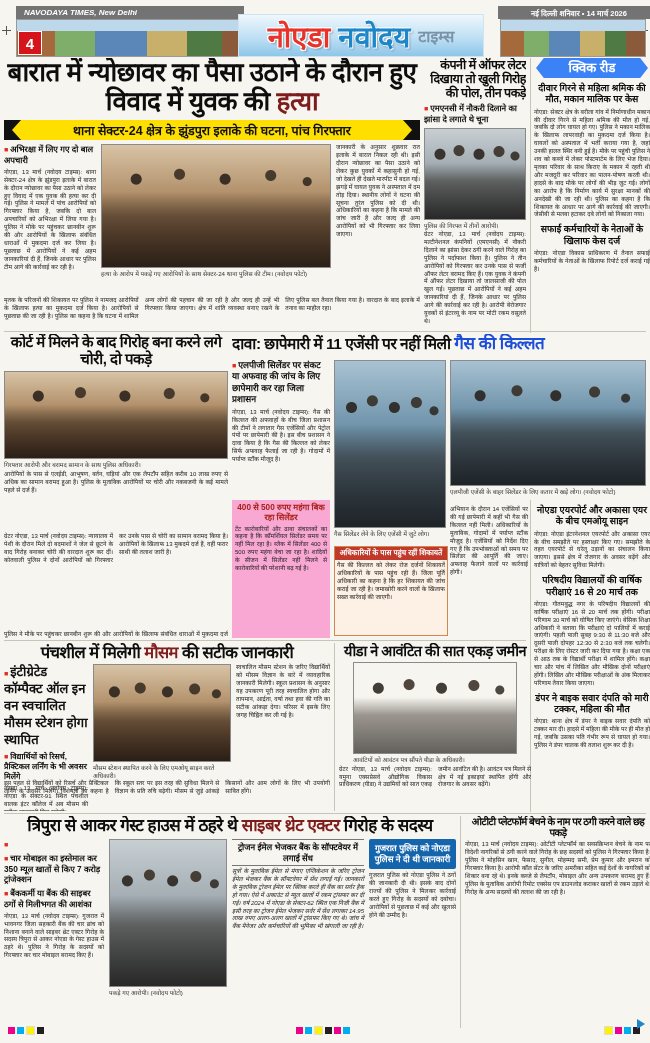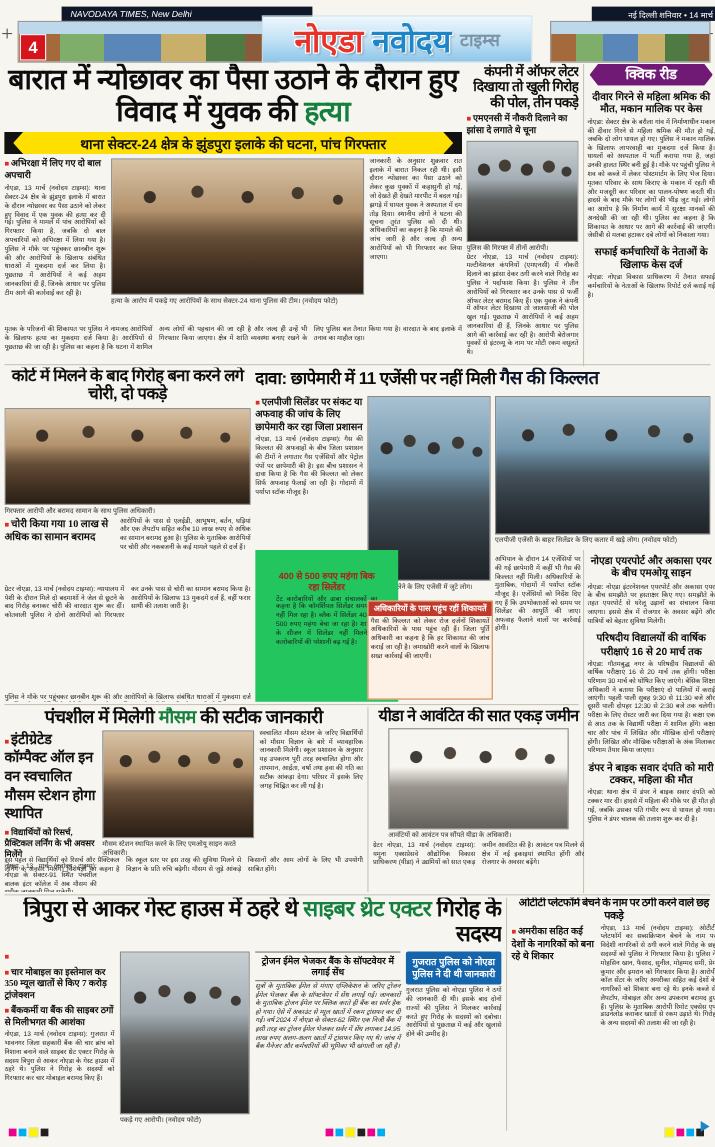--- a/index.html
+++ b/index.html
@@ -1,69 +1,69 @@
 <!DOCTYPE html>
 <html><head>
 <meta charset="utf-8">
 <style>
   html,body{margin:0;padding:0;background:#e8e6e0;font-family:"Liberation Sans",sans-serif;}
   .page{position:relative;width:650px;height:1043px;margin:0 auto;background:#f7f5ef;overflow:hidden;color:#1a1a1a;}
   .sec{position:absolute;overflow:hidden;}
   
-  .mh-strip{position:absolute;background:#0f172a;color:#fff;font-style:italic;font-weight:normal;
-            font-size:8px;display:flex;align-items:center;padding:0 8px;height:13px;margin-left:40px;}
+  .mh-strip{position:absolute;background:#737373;color:#fff;font-style:italic;font-weight:bold;
+            font-size:8px;display:flex;align-items:center;padding:0 8px;height:13px;}
   .mh-date{font-style:normal;justify-content:center;font-size:7.5px;}
   .collage{position:absolute;border:1px solid #999;
      background:linear-gradient(180deg,#bcd8ea 0 30%,transparent 30%),
      linear-gradient(90deg,#a56a3c 0 16%,#7fae6b 16% 33%,#5b86b8 33% 55%,#c8b06a 55% 72%,#4f7a43 72% 87%,#8a5a3a 87% 100%);}
   .pageno{position:absolute;background:#d5151b;color:#fff;font-weight:bold;font-size:15px;
           width:22px;height:22px;display:flex;align-items:center;justify-content:center;border:1px solid #fff;}
   .banner{position:absolute;background:linear-gradient(180deg,#eef7fd 0%,#bfe0f4 55%,#8ec6e9 100%);
           display:flex;align-items:center;justify-content:center;gap:8px;border:1px solid #cfe3f0;}
   .banner .t1{font-size:29px;font-weight:900;color:#e8332a;text-shadow:1px 1px 0 #fff,-1px -1px 0 #fff,1px -1px 0 #fff,-1px 1px 0 #fff,2px 2px 2px rgba(0,0,0,.25);}
   .banner .t2{font-size:29px;font-weight:900;color:#1d86c8;text-shadow:1px 1px 0 #fff,-1px -1px 0 #fff,2px 2px 2px rgba(0,0,0,.2);}
   .banner .t3{font-size:16px;font-weight:bold;color:#7b93a6;}
   .regmark{position:absolute;width:9px;height:9px;}
   .regmark::before,.regmark::after{content:"";position:absolute;background:#555;}
   .regmark::before{left:4px;top:0;width:1px;height:9px;}
   .regmark::after{left:0;top:4px;width:9px;height:1px;}
   
   .h-xl{font-weight:900;color:#0d0d0d;text-align:center;line-height:1.12;letter-spacing:-.5px;}
-  .accent-b{color:#15803d;}
-  .accent-r{color:#0f172a;}
+  .accent-b{color:#7f1d1d;}
+  .accent-r{color:#1d4ed8;}
   .strap{position:relative;background:#ffdf00;display:flex;align-items:center;justify-content:center;
          font-weight:bold;font-size:12.5px;color:#111;height:20px;}
   .strap::before{content:"";position:absolute;left:0;top:0;border-top:10px solid #111;border-bottom:10px solid #111;
                  border-left:8px solid #111;border-right:9px solid transparent;height:0;width:14px;box-sizing:border-box;}
   .strap::after{content:"";position:absolute;right:0;top:0;border-top:10px solid #111;border-bottom:10px solid #111;
                 border-right:8px solid #111;border-left:9px solid transparent;height:0;width:14px;box-sizing:border-box;}
-  .bt{font-weight:bold;font-size:8.3px;line-height:1.3;color:#111;margin-bottom:3px;font-family:Liberation Serif, serif;}
+  .bt{font-weight:bold;font-size:8.3px;line-height:1.3;color:#111;margin-bottom:3px;}
   .sq::before{content:"■ ";color:#e12c22;font-size:7px;}
   .body{font-size:6px;line-height:1.32;text-align:justify;color:#222;}
   .cap{font-size:6.2px;color:#333;padding-top:2px;line-height:1.2;}
   .cols2{column-count:2;column-gap:6px;}
   .cols3{column-count:3;column-gap:6px;}
   .ph{position:relative;border:1px solid #8a8a8a;box-sizing:border-box;}
   .ph::after{content:"";position:absolute;inset:0;background:
      radial-gradient(circle at 15% 28%, rgba(35,28,22,.85) 0 5px, transparent 6px),
      radial-gradient(circle at 34% 24%, rgba(50,40,30,.85) 0 5px, transparent 6px),
      radial-gradient(circle at 54% 28%, rgba(35,28,22,.85) 0 5px, transparent 6px),
      radial-gradient(circle at 74% 25%, rgba(50,40,30,.85) 0 5px, transparent 6px),
      radial-gradient(circle at 90% 30%, rgba(35,28,22,.8) 0 4px, transparent 5px),
      linear-gradient(180deg, transparent 38%, rgba(40,32,24,.45) 58%, rgba(20,16,12,.65) 100%);}
   .ph-blue{background:linear-gradient(180deg,#a8c2d2 0%,#6f93aa 40%,#49657b 72%,#31475a 100%);}
   .ph-warm{background:linear-gradient(180deg,#d8c3a5 0%,#b1906a 40%,#845f41 72%,#553c29 100%);}
   .ph-grey{background:linear-gradient(180deg,#c8cfd3 0%,#9da8ae 45%,#707a81 78%,#4d555b 100%);}
   .ph-office{background:linear-gradient(180deg,#cbb69b 0%,#a08succ 40%,#8a6f52 40%,#64503a 75%,#42352a 100%);}
   
-  .ribbon{background:#701a75;color:#fff;font-weight:900;font-size:13px;text-align:center;line-height:20px;height:20px;
+  .ribbon{background:#3b82f6;color:#fff;font-weight:900;font-size:13px;text-align:center;line-height:20px;height:20px;
           clip-path:polygon(0 50%,7% 0,93% 0,100% 50%,93% 100%,7% 100%);margin:0 2px 4px 2px;}
   .qr-t{font-weight:bold;font-size:9.3px;text-align:center;line-height:1.22;margin:5px 0 3px 0;color:#0d0d0d;}
   
-  .pinkbox{background:#22c55e;padding:19px;}
+  .pinkbox{background:#f9a8d4;padding:3px;}
   .pinkbox .pt{font-weight:bold;color:#a82315;font-size:8.2px;text-align:center;line-height:1.25;margin-bottom:2px;}
   .obox{border:1px solid #d2874f;background:#fdf0e4;}
   .obox .ot{background:#c0392b;color:#fff;font-weight:bold;font-size:7.4px;text-align:center;padding:2px 1px;line-height:1.2;}
   .obox .ob{padding:2px;}
   .bluebox{background:#1565ad;color:#fff;font-weight:bold;font-size:8.6px;text-align:center;line-height:1.3;
            padding:4px 3px;border-radius:2px;}
   .subhead-box{font-weight:bold;font-size:8.4px;text-align:center;line-height:1.25;color:#0d0d0d;
                border-top:1px solid #777;border-bottom:1px solid #777;padding:2px 0;margin-bottom:2px;}
   .hrule{position:absolute;height:1px;background:#c9c3b8;left:4px;right:4px;}
   .csq{display:inline-block;width:7px;height:7px;margin-right:2px;vertical-align:middle;}
@@ -136,23 +136,20 @@
 
   <div class="hrule" style="top:331px"></div>
 
   <section class="sec" style="left:4px;top:334px;width:224px;height:304px">
     <h2 class="h-xl" style="font-size:15px;margin:0 0 3px 0">कोर्ट में मिलने के बाद गिरोह बना करने लगे चोरी, दो पकड़े</h2>
     <figure>
       <div class="ph ph-warm" style="height:88px"></div>
       <figcaption class="cap">गिरफ्तार आरोपी और बरामद सामान के साथ पुलिस अधिकारी।</figcaption>
     </figure>
     <div style="display:flex;gap:5px;margin-top:3px;height:62px">
-      <div style="width:100px;flex:none">
-        <div class="bt" style="font-size:9.3px"><span class="sq"></span><span>चोरी किया गया 10 लाख से अधिक का सामान बरामद</span></div>
-      </div>
       <div style="flex:1" class="body">आरोपियों के पास से एलईडी, आभूषण, बर्तन, घड़ियां और एक लैपटॉप सहित करीब 10 लाख रुपए से अधिक का सामान बरामद हुआ है। पुलिस के मुताबिक आरोपियों पर चोरी और नकबजनी के कई मामले पहले से दर्ज हैं।</div>
     </div>
     <div class="body cols2" style="height:96px">ग्रेटर नोएडा, 13 मार्च (नवोदय टाइम्स): न्यायालय में पेशी के दौरान मिले दो बदमाशों ने जेल से छूटने के बाद गिरोह बनाकर चोरी की वारदात शुरू कर दीं। कोतवाली पुलिस ने दोनों आरोपियों को गिरफ्तार कर उनके पास से चोरी का सामान बरामद किया है। आरोपियों के खिलाफ 13 मुकदमे दर्ज हैं, वहीं फरार साथी की तलाश जारी है।</div>
     <div class="body" style="margin-top:2px;height:26px">पुलिस ने मौके पर पहुंचकर छानबीन शुरू की और आरोपियों के खिलाफ संबंधित धाराओं में मुकदमा दर्ज कर लिया है। आरोपियों ने कोर्ट में मुलाकात के बाद मिलकर सेक्टरों में खाली पड़े मकानों को निशाना बनाना शुरू किया था। अधिकारियों का कहना है कि मामले की जांच जारी है और जल्द ही अन्य आरोपियों को भी गिरफ्तार कर लिया जाएगा। चोरी का माल खरीदने वालों पर भी कार्रवाई होगी।</div>
   </section>
 
   <section class="sec" style="left:232px;top:334px;width:414px;height:304px">
     <h2 class="h-xl" style="font-size:15.5px;margin:0;text-align:left">
       <span>दावा: छापेमारी में 11 एजेंसी पर नहीं मिली </span><span class="accent-r" style="font-size:17px">गैस की किल्लत</span>
     </h2>
@@ -214,21 +211,21 @@
     <figure style="margin:0 14px">
       <div class="ph ph-office" style="height:92px"></div>
       <figcaption class="cap">आवंटियों को आवंटन पत्र सौंपते यीडा के अधिकारी।</figcaption>
     </figure>
     <div class="body cols2" style="margin-top:2px;height:28px">ग्रेटर नोएडा, 13 मार्च (नवोदय टाइम्स): यमुना एक्सप्रेसवे औद्योगिक विकास प्राधिकरण (यीडा) ने उद्यमियों को सात एकड़ जमीन आवंटित की है। आवंटन पत्र मिलने से क्षेत्र में नई इकाइयां स्थापित होंगी और रोजगार के अवसर बढ़ेंगे।</div>
   </section>
 
   <div class="hrule" style="top:813px"></div>
 
   <section class="sec" style="left:4px;top:816px;width:452px;height:212px">
-    <h2 class="h-xl" style="font-size:20px;margin:0 0 4px 0;text-align:right">
+    <h2 class="h-xl" style="font-size:17px;margin:0 0 4px 0;text-align:center">
       <span>त्रिपुरा से आकर गेस्ट हाउस में ठहरे थे </span><span class="accent-b">साइबर थ्रेट एक्टर</span><span> गिरोह के सदस्य</span>
     </h2>
     <div style="display:flex;gap:5px;height:178px">
       <div style="width:100px;flex:none">
         <div class="bt"><span class="sq"></span></div>
         <div class="bt"><span class="sq"></span><span>चार मोबाइल का इस्तेमाल कर 350 म्यूल खातों से किए 7 करोड़ ट्रांजेक्शन</span></div>
         <div class="bt"><span class="sq"></span><span>बैंककर्मी या बैंक की साइबर ठगों से मिलीभगत की आशंका</span></div>
         <div class="body">नोएडा, 13 मार्च (नवोदय टाइम्स): गुजरात में भावनगर जिला सहकारी बैंक की चार ब्रांच को निशाना बनाने वाले साइबर थ्रेट एक्टर गिरोह के सदस्य त्रिपुरा से आकर नोएडा के गेस्ट हाउस में ठहरे थे। पुलिस ने गिरोह के सदस्यों को गिरफ्तार कर चार मोबाइल बरामद किए हैं।</div>
       </div>
       <figure style="width:118px;flex:none">
@@ -242,23 +239,20 @@
       <div style="flex:1">
         <div class="bluebox">गुजरात पुलिस को नोएडा पुलिस ने दी थी जानकारी</div>
         <div class="body" style="margin-top:3px">गुजरात पुलिस को नोएडा पुलिस ने ठगों की जानकारी दी थी। इसके बाद दोनों राज्यों की पुलिस ने मिलकर कार्रवाई करते हुए गिरोह के सदस्यों को दबोचा। आरोपियों से पूछताछ में कई और खुलासे होने की उम्मीद है।</div>
       </div>
     </div>
   </section>
 
   <section class="sec" style="left:460px;top:816px;width:186px;height:212px;border-left:1px solid #c9c3b8;padding-left:4px">
     <h2 class="h-xl" style="font-size:10px;margin:0 0 3px 0">ओटीटी प्लेटफॉर्म बेचने के नाम पर ठगी करने वाले छह पकड़े</h2>
     <div style="display:flex;gap:5px;height:162px">
-      <div style="width:76px;flex:none">
-        <div class="bt" style="font-size:8.6px"><span class="sq"></span><span>अमरीका सहित कई देशों के नागरिकों को बना रहे थे शिकार</span></div>
-      </div>
       <div style="flex:1" class="body">नोएडा, 13 मार्च (नवोदय टाइम्स): ओटीटी प्लेटफॉर्म का सब्सक्रिप्शन बेचने के नाम पर विदेशी नागरिकों से ठगी करने वाले गिरोह के छह सदस्यों को पुलिस ने गिरफ्तार किया है। पुलिस ने मोहसिन खान, फैसाद, सुनील, मोहम्मद समी, प्रेम कुमार और इमरान को गिरफ्तार किया है। आरोपी कॉल सेंटर के जरिए अमरीका सहित कई देशों के नागरिकों को शिकार बना रहे थे। इनके कब्जे से लैपटॉप, मोबाइल और अन्य उपकरण बरामद हुए हैं। पुलिस के मुताबिक आरोपी रिमोट एक्सेस एप डाउनलोड कराकर खातों से रकम उड़ाते थे। गिरोह के अन्य सदस्यों की तलाश की जा रही है।</div>
     </div>
   </section>
 
   <div style="position:absolute;left:8px;bottom:4px">
     <span class="csq c1"></span><span class="csq c2"></span><span class="csq c3"></span><span class="csq c4"></span>
   </div>
   <div style="position:absolute;left:296px;bottom:4px">
     <span class="csq c1"></span><span class="csq c2"></span><span class="csq c3"></span><span class="csq c4"></span><span class="csq c1"></span><span class="csq c2"></span>
   </div>

